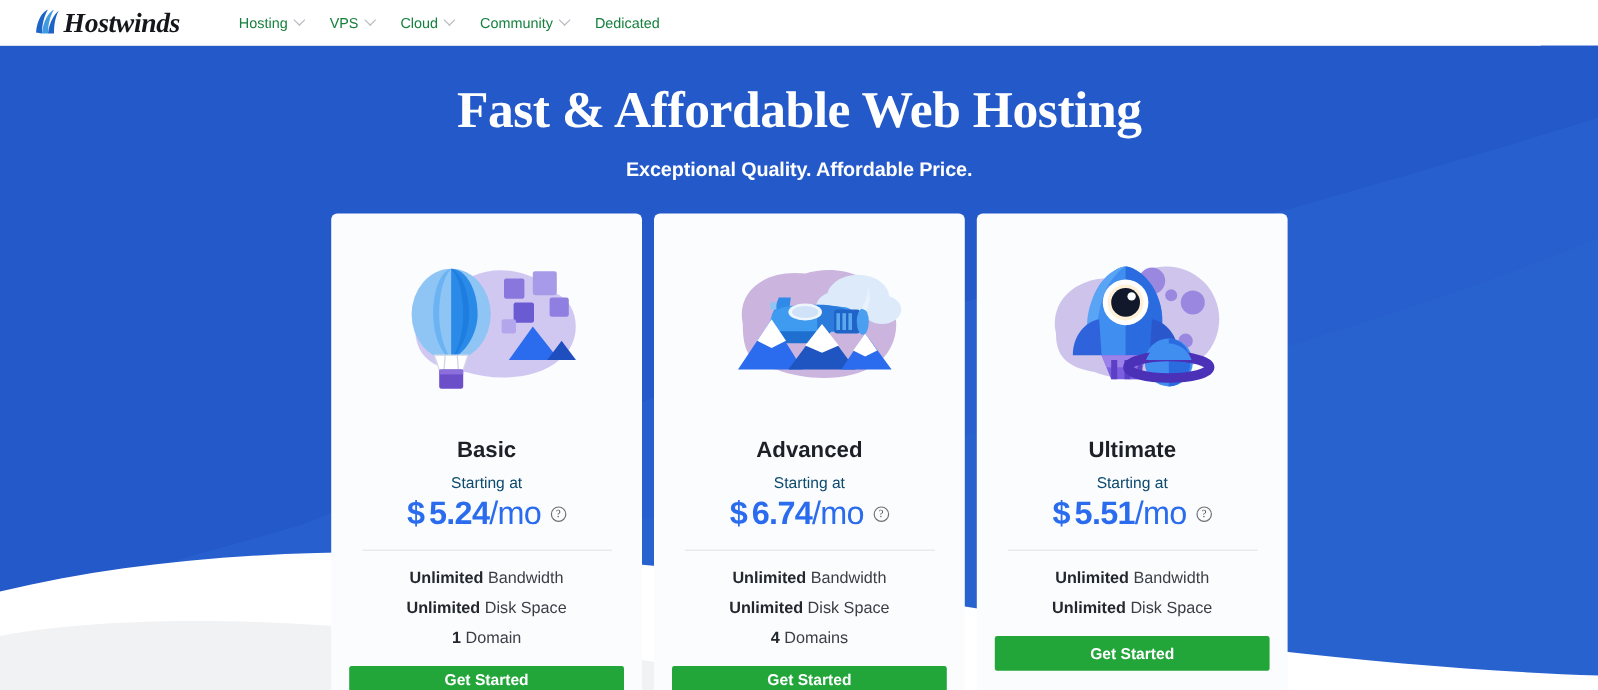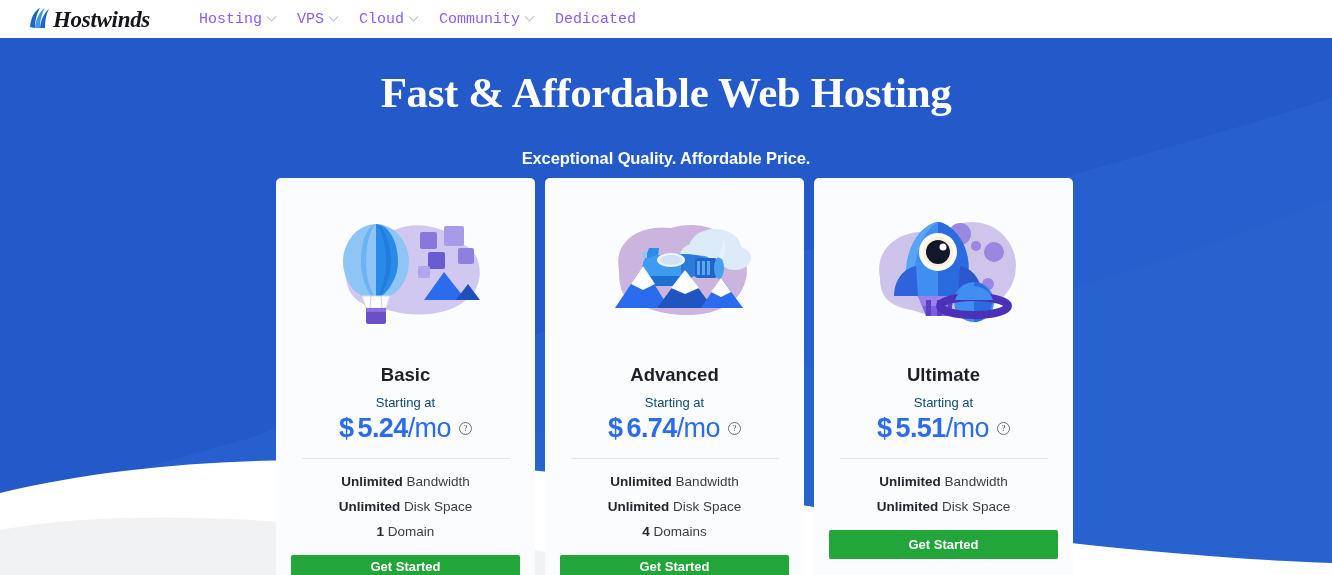--- a/index.html
+++ b/index.html
@@ -53,27 +53,26 @@
 
   .nav {
     display: flex;
     align-items: center;
     margin-left: 38px;
     height: 38px;
   }
   .nav-item {
     display: flex;
     align-items: center;
-    font-size: 15px;
-    color: #8b5cf6;
+    font-size: 12px;
+    color: #15803d;
     padding: 0 11px;
     height: 38px;
     cursor: pointer;
     white-space: nowrap;
-    font-family: Liberation Mono, monospace;
   }
   .nav-caret {
     display: inline-block;
     margin-left: 6px;
     width: 7px;
     height: 7px;
     border-right: 1.3px solid #b9bcc2;
     border-bottom: 1.3px solid #b9bcc2;
     transform: rotate(45deg) translate(-2px,-2px);
   }
@@ -107,21 +106,21 @@
   .hero-title {
     margin-top: 30px;
     font-size: 43px;
     font-weight: bold;
     color: #ffffff;
     letter-spacing: -0.4px;
     line-height: 1.15;
     font-family: Liberation Serif, serif;
   }
   .hero-sub {
-    margin-top: 32px;
+    margin-top: 16px;
     font-size: 16.5px;
     font-weight: bold;
     color: #ffffff;
     letter-spacing: -0.1px;
     text-align: center;
   }
 
   
   .cards {
     position: absolute;

